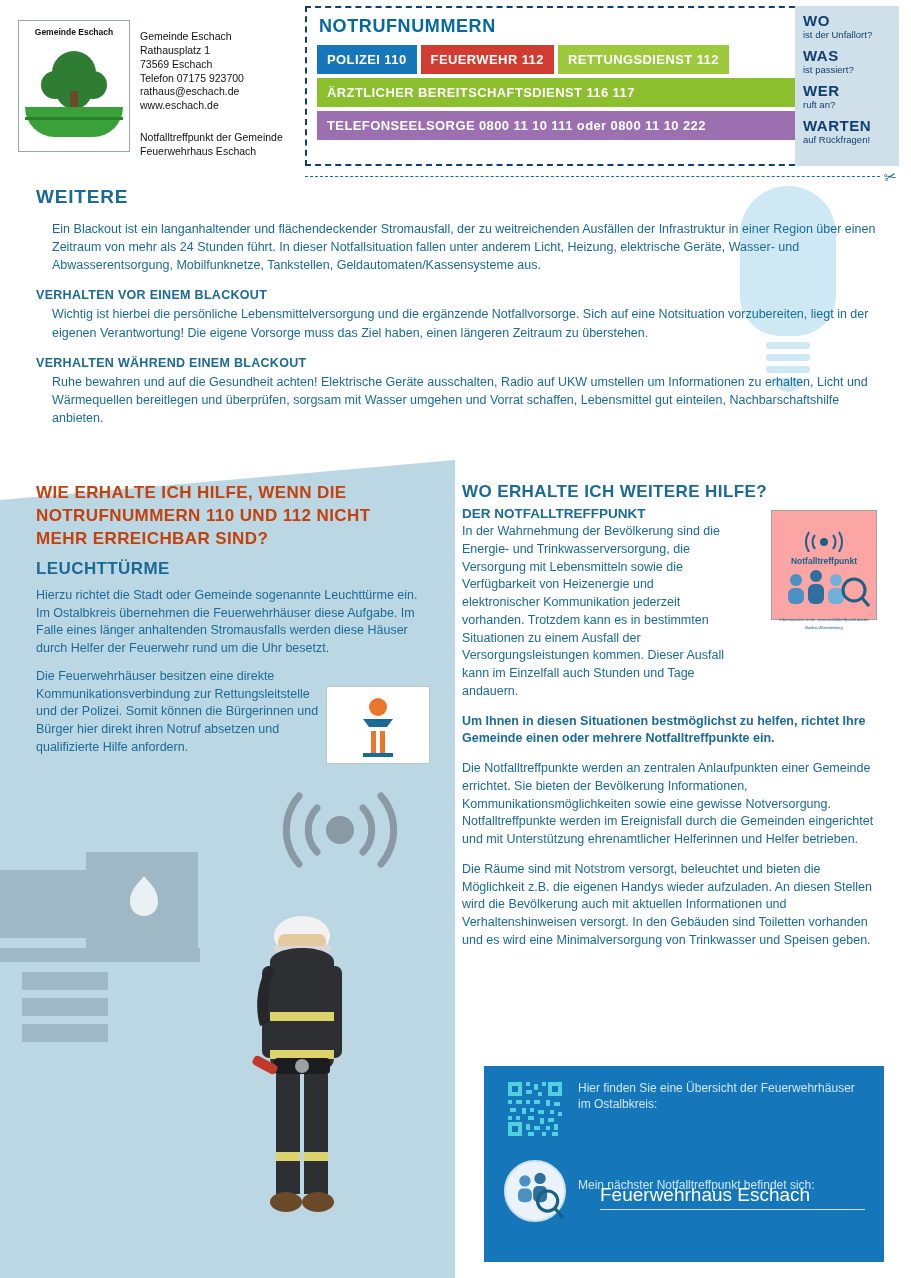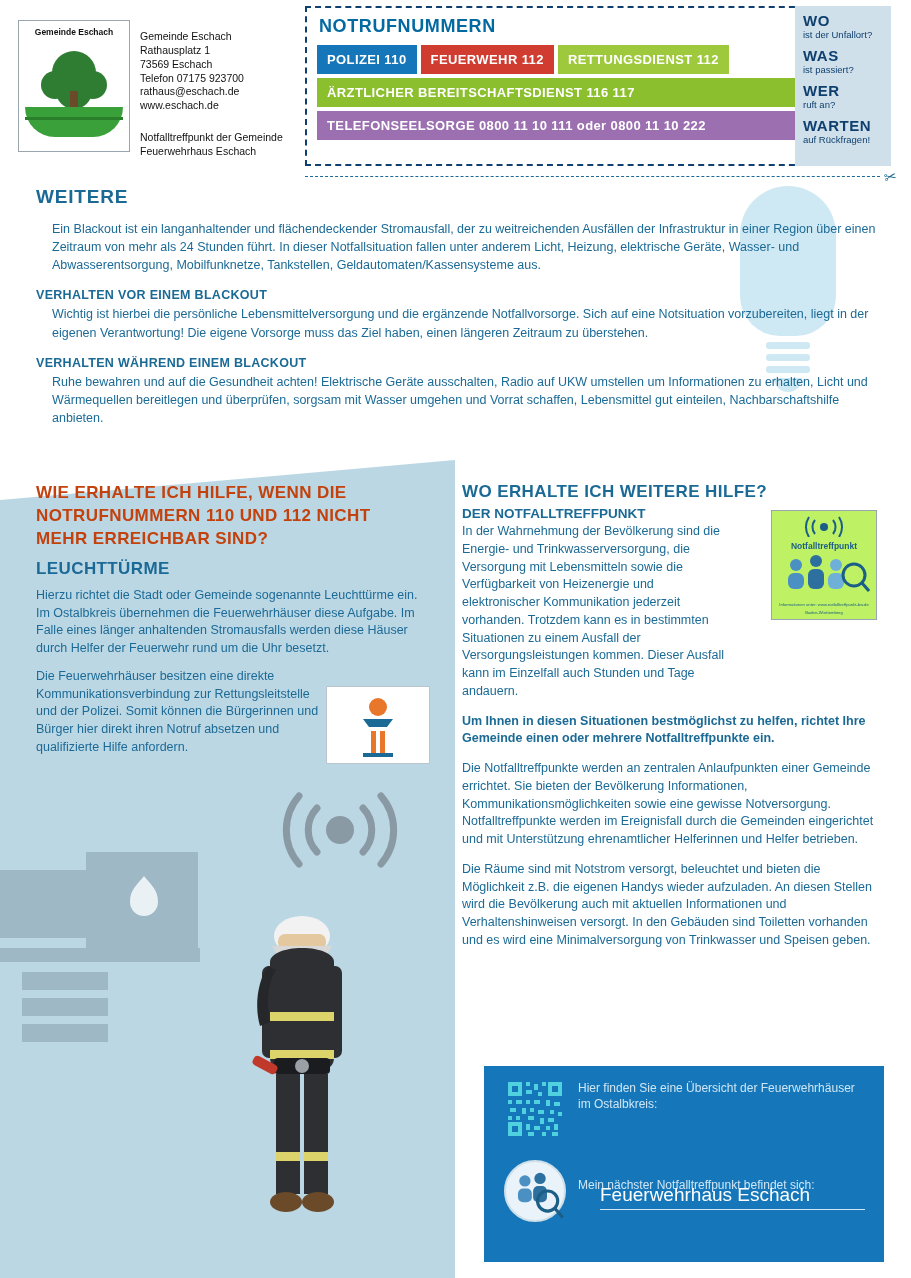--- a/index.html
+++ b/index.html
@@ -60,21 +60,21 @@
     padding:7px 10px; white-space:nowrap;
   }
   .n-polizei { background:#1577b9; }
   .n-feuer   { background:#d03c2f; }
   .n-rettung { background:#9fc93c; }
   .n-aerzt   { background:#8cbf2e; flex:1; }
   .n-seel    { background:#9b6fb0; flex:1; }
 
   
   #wbox {
-    position:absolute; left:795px; top:6px; width:96px; height:160px;
+    position:absolute; left:795px; top:6px; width:104px; height:160px;
     background:#cfe0ea; padding:6px 8px; color:#0f3f6e;
   }
   #wbox .w-big { font-weight:bold; font-size:15px; letter-spacing:.5px; }
   #wbox .w-small { font-size:9.5px; margin-bottom:7px; }
 
   .scissors {
     position:absolute; right:14px; top:168px; font-size:15px; color:#1b6a96;
     transform:rotate(-12deg);
   }
   .cut-line {
@@ -152,22 +152,22 @@
   #col-right h2 {
     font-size:17px; font-weight:bold; color:#1b6a96; margin:0 0 4px 0;
     letter-spacing:.4px;
   }
   #col-right h3 { font-size:13.5px; font-weight:bold; margin:0 0 2px 0; }
   #col-right p { font-size:12.5px; line-height:1.42; margin:0 0 12px 0; }
   #col-right p.bold { font-weight:bold; }
   .wrap-right { float:right; margin:4px 0 4px 10px; }
 
   #ntp-box {
-    width:106px; height:110px; border:1px solid #9aa6ad; background:#bef264;
-    text-align:center; padding-top:4px;
+    width:106px; height:110px; border:1px solid #9aa6ad; background:#fca5a5;
+    text-align:center; padding-top:19px;
   }
   #ntp-box .lbl { font-size:8.5px; font-weight:bold; color:#1b5e86; }
   #ntp-box .tiny { font-size:4.2px; color:#1b5e86; line-height:1.25; margin-top:3px;}
 
   
   #bottom-box {
     position:absolute; left:484px; top:1066px; width:400px; height:196px;
     background:#1577b9; color:#cfe6f5; z-index:5; padding:14px 16px;
   }
   #bottom-box .line1 { font-size:12px; line-height:1.35; }

